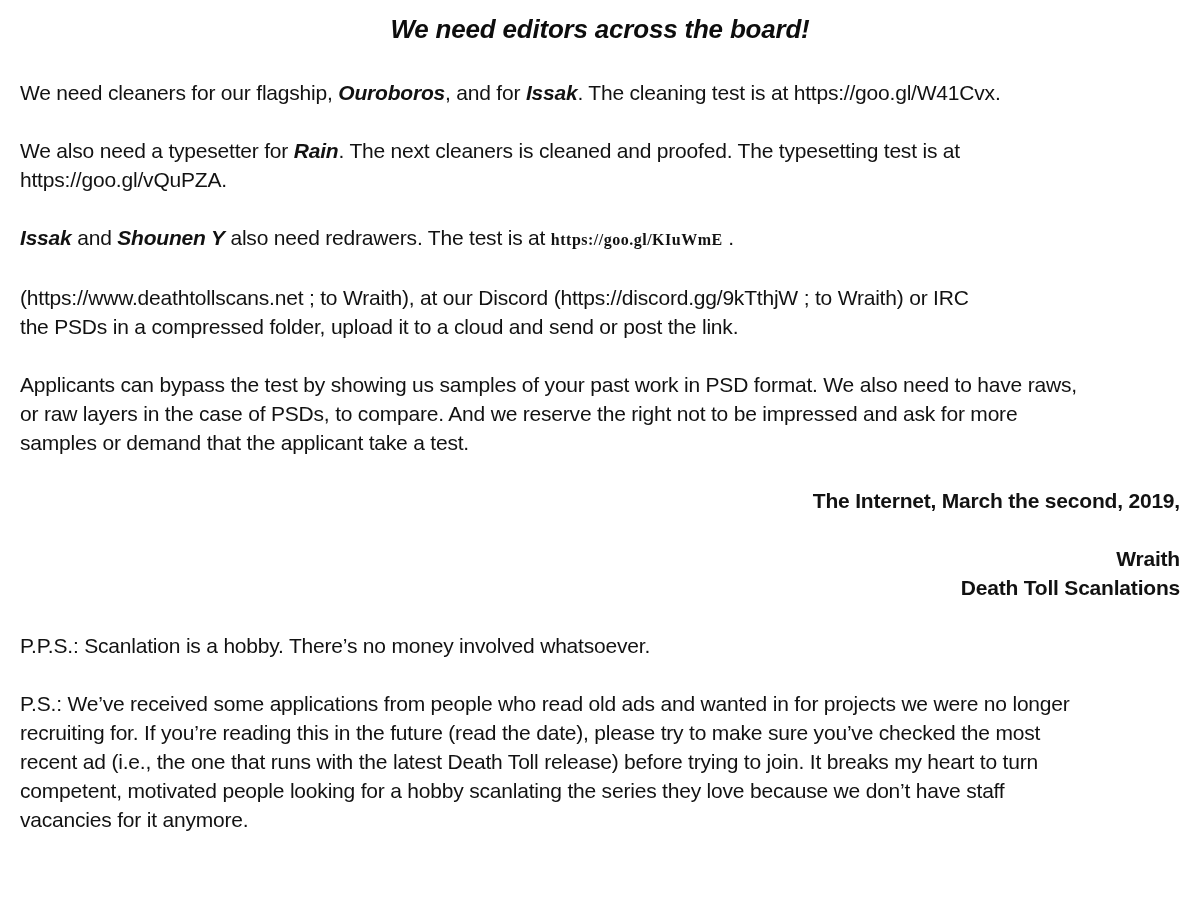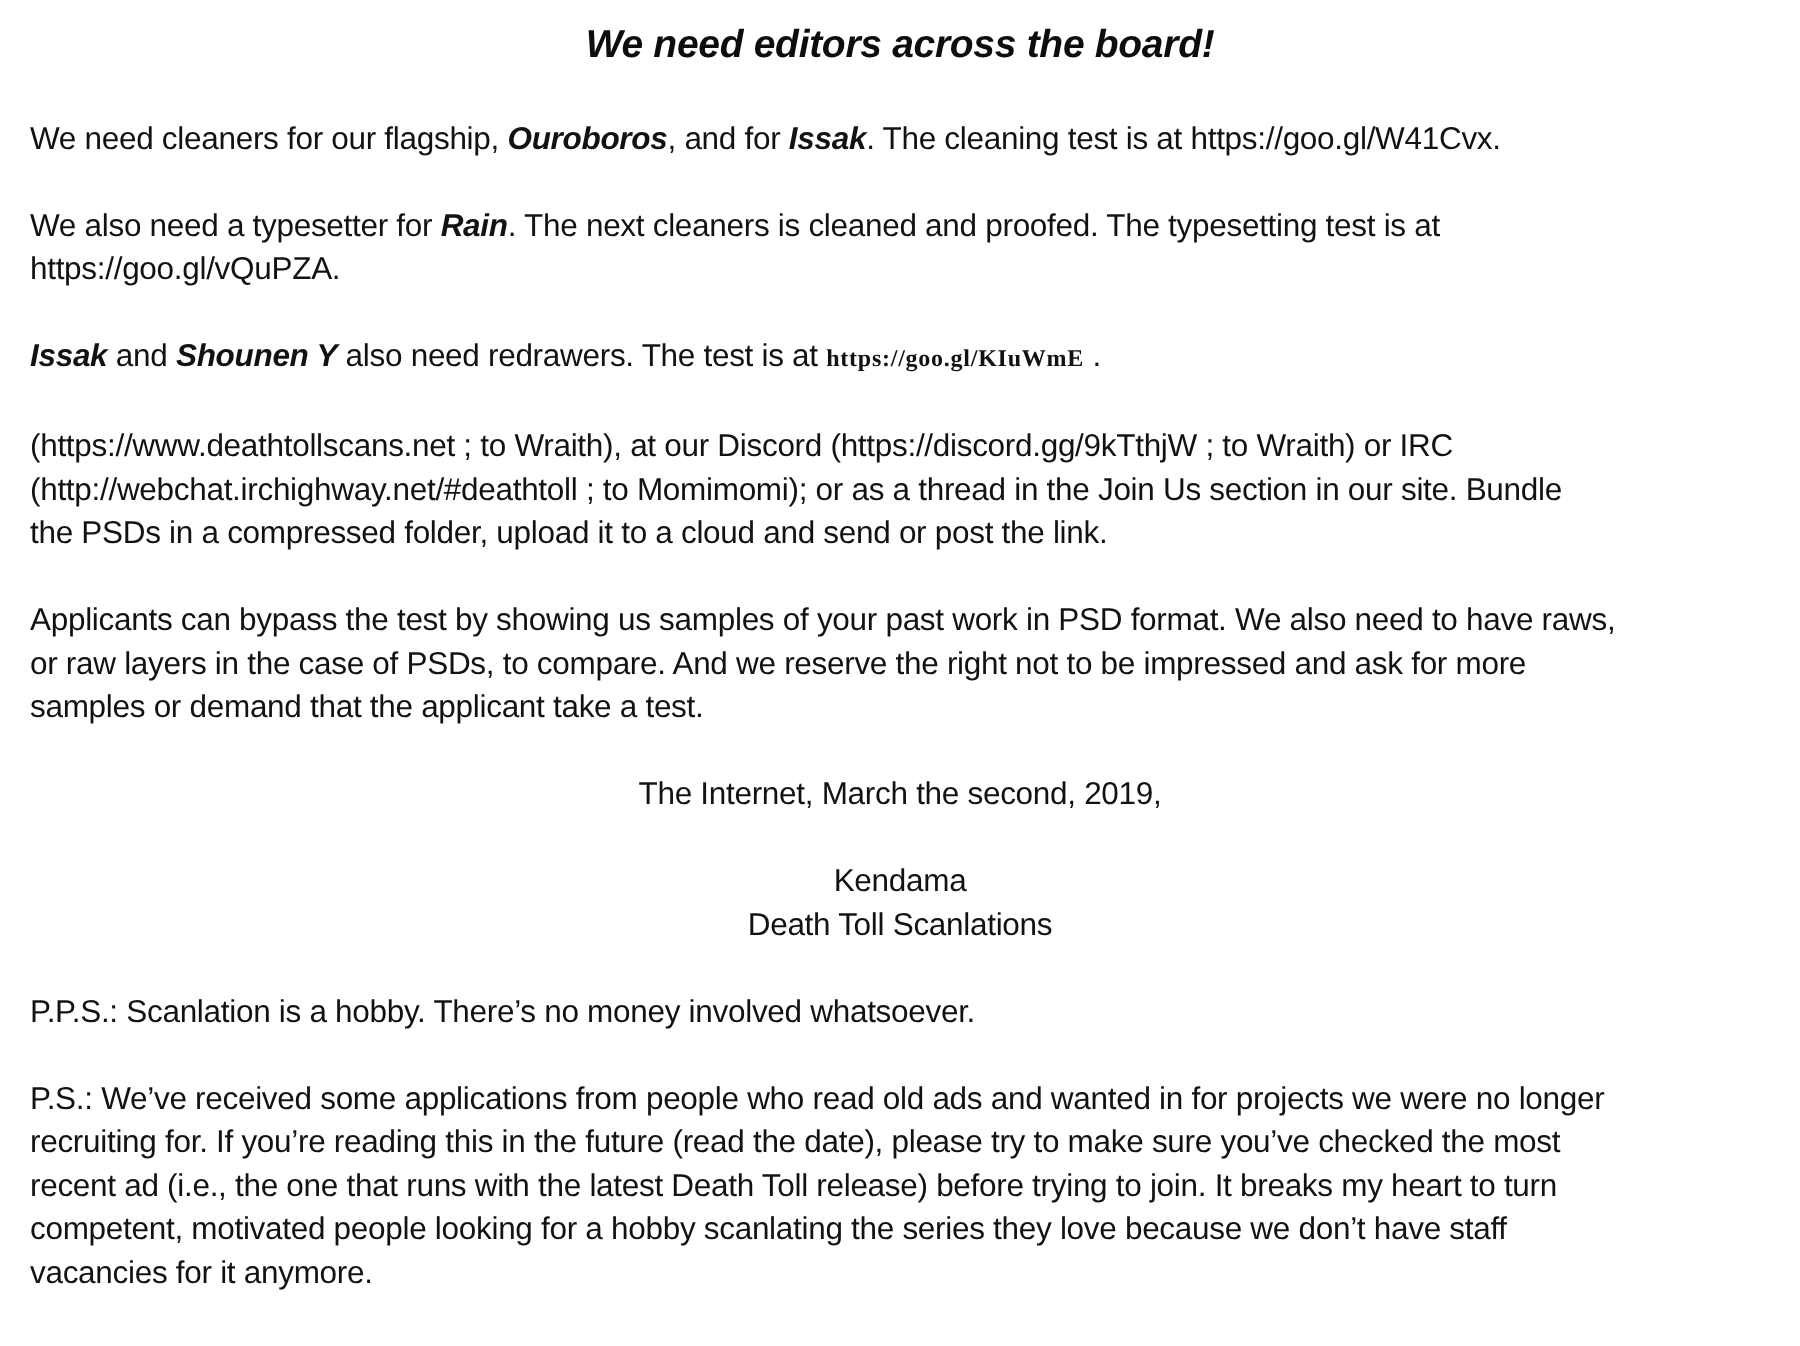--- a/index.html
+++ b/index.html
@@ -25,21 +25,22 @@
     font-style: italic;
     font-size: 26px;
     line-height: 38px;
     margin: 0 0 30px 0;
     color: #0d0d0d;
   }
   .paragraph {
     margin: 0 0 29px 0;
   }
   .paragraph.right {
-    text-align: center;
+    text-align: right;
+    font-weight: bold;
   }
   .line {
     line-height: 29px;
     white-space: pre;
   }
   .emph {
     font-weight: bold;
     font-style: italic;
   }
   .serif-url {
@@ -60,33 +61,32 @@
       </div>
       <div class="paragraph">
         <div class="line"><span>We also need a typesetter for </span><span class="emph">Rain</span><span>. The next cleaners is cleaned and proofed. The typesetting test is at</span></div>
         <div class="line"><span>https://goo.gl/vQuPZA.</span></div>
       </div>
       <div class="paragraph">
         <div class="line"><span class="emph">Issak</span><span> and </span><span class="emph">Shounen Y</span><span> also need redrawers. The test is at </span><span class="serif-url">https://goo.gl/KIuWmE</span><span> .</span></div>
       </div>
       <div class="paragraph">
         <div class="line"><span>(https://www.deathtollscans.net ; to Wraith), at our Discord (https://discord.gg/9kTthjW ; to Wraith) or IRC</span></div>
-        <div class="line"><span>(http://webchat.irchighway.net/#deathtoll ; to Momimomi); or as a thread in the Join Us section in our site. Bundle</span></div>
         <div class="line"><span>the PSDs in a compressed folder, upload it to a cloud and send or post the link.</span></div>
       </div>
       <div class="paragraph">
         <div class="line"><span>Applicants can bypass the test by showing us samples of your past work in PSD format. We also need to have raws,</span></div>
         <div class="line"><span>or raw layers in the case of PSDs, to compare. And we reserve the right not to be impressed and ask for more</span></div>
         <div class="line"><span>samples or demand that the applicant take a test.</span></div>
       </div>
       <div class="paragraph right">
         <div class="line"><span>The Internet, March the second, 2019,</span></div>
       </div>
       <div class="paragraph right">
-        <div class="line"><span>Kendama</span></div>
+        <div class="line"><span>Wraith</span></div>
         <div class="line"><span>Death Toll Scanlations</span></div>
       </div>
       <div class="paragraph">
         <div class="line"><span>P.P.S.: Scanlation is a hobby. There’s no money involved whatsoever.</span></div>
       </div>
       <div class="paragraph">
         <div class="line"><span>P.S.: We’ve received some applications from people who read old ads and wanted in for projects we were no longer</span></div>
         <div class="line"><span>recruiting for. If you’re reading this in the future (read the date), please try to make sure you’ve checked the most</span></div>
         <div class="line"><span>recent ad (i.e., the one that runs with the latest Death Toll release) before trying to join. It breaks my heart to turn</span></div>
         <div class="line"><span>competent, motivated people looking for a hobby scanlating the series they love because we don’t have staff</span></div>

